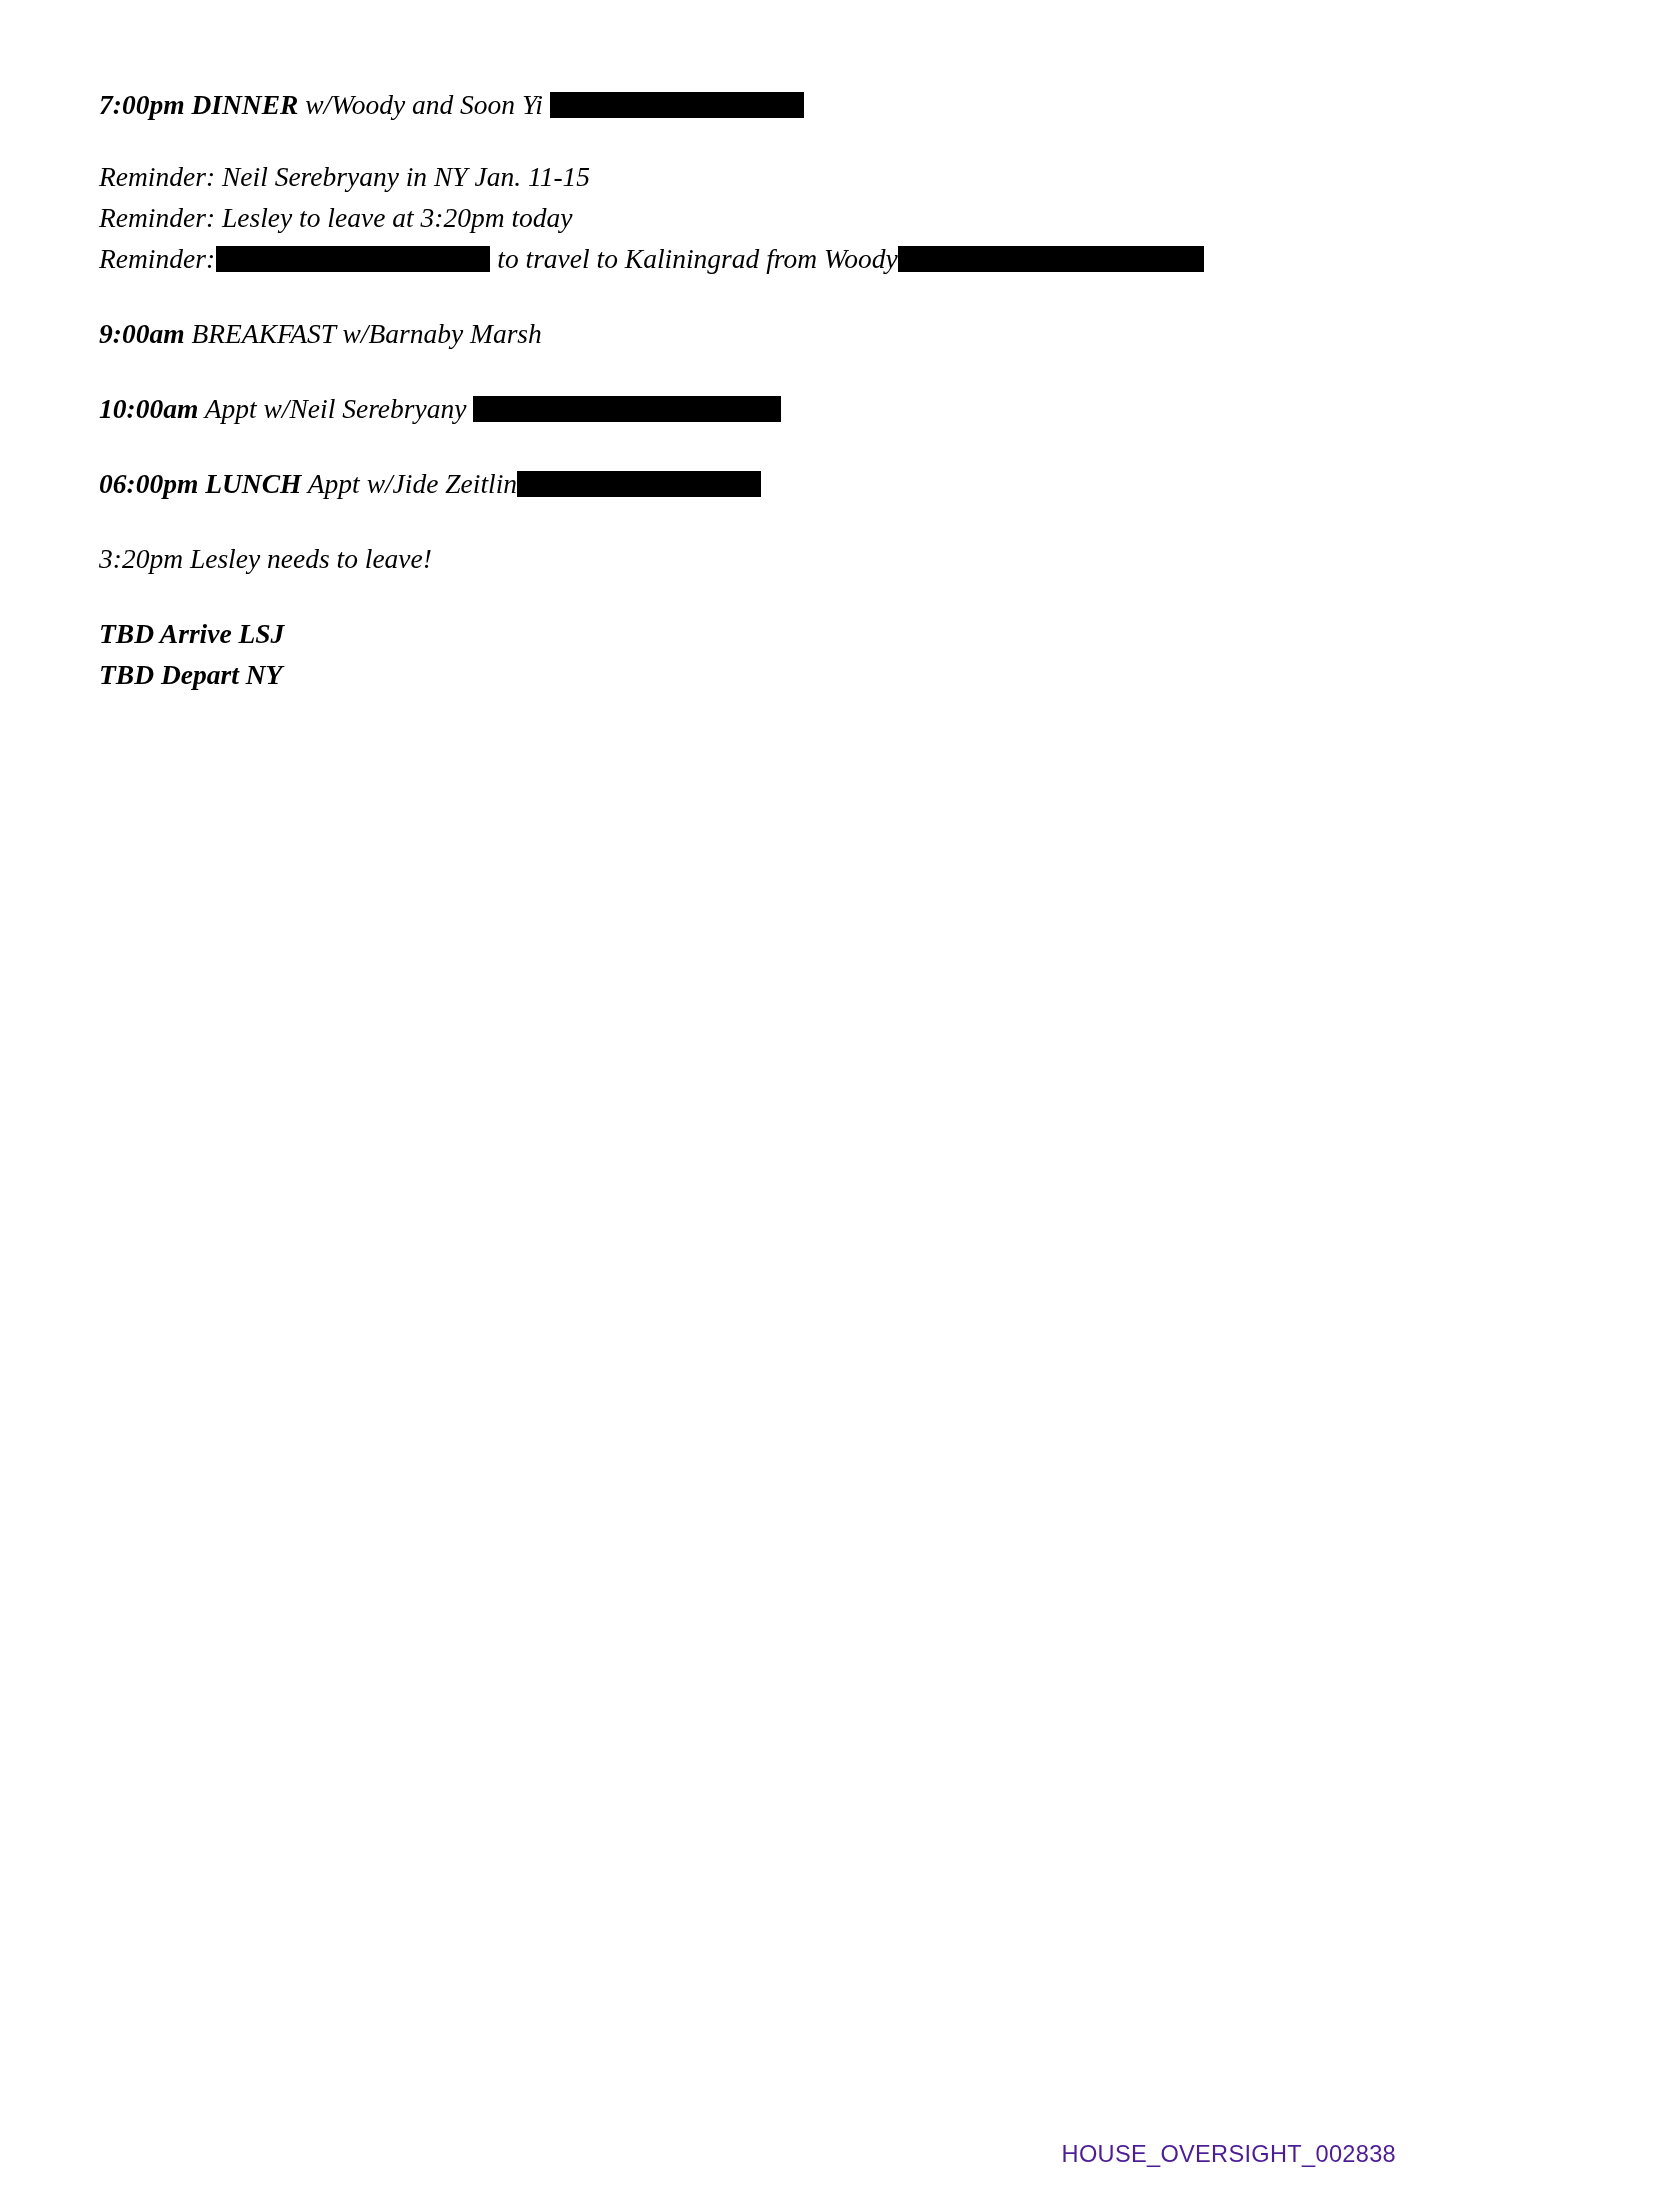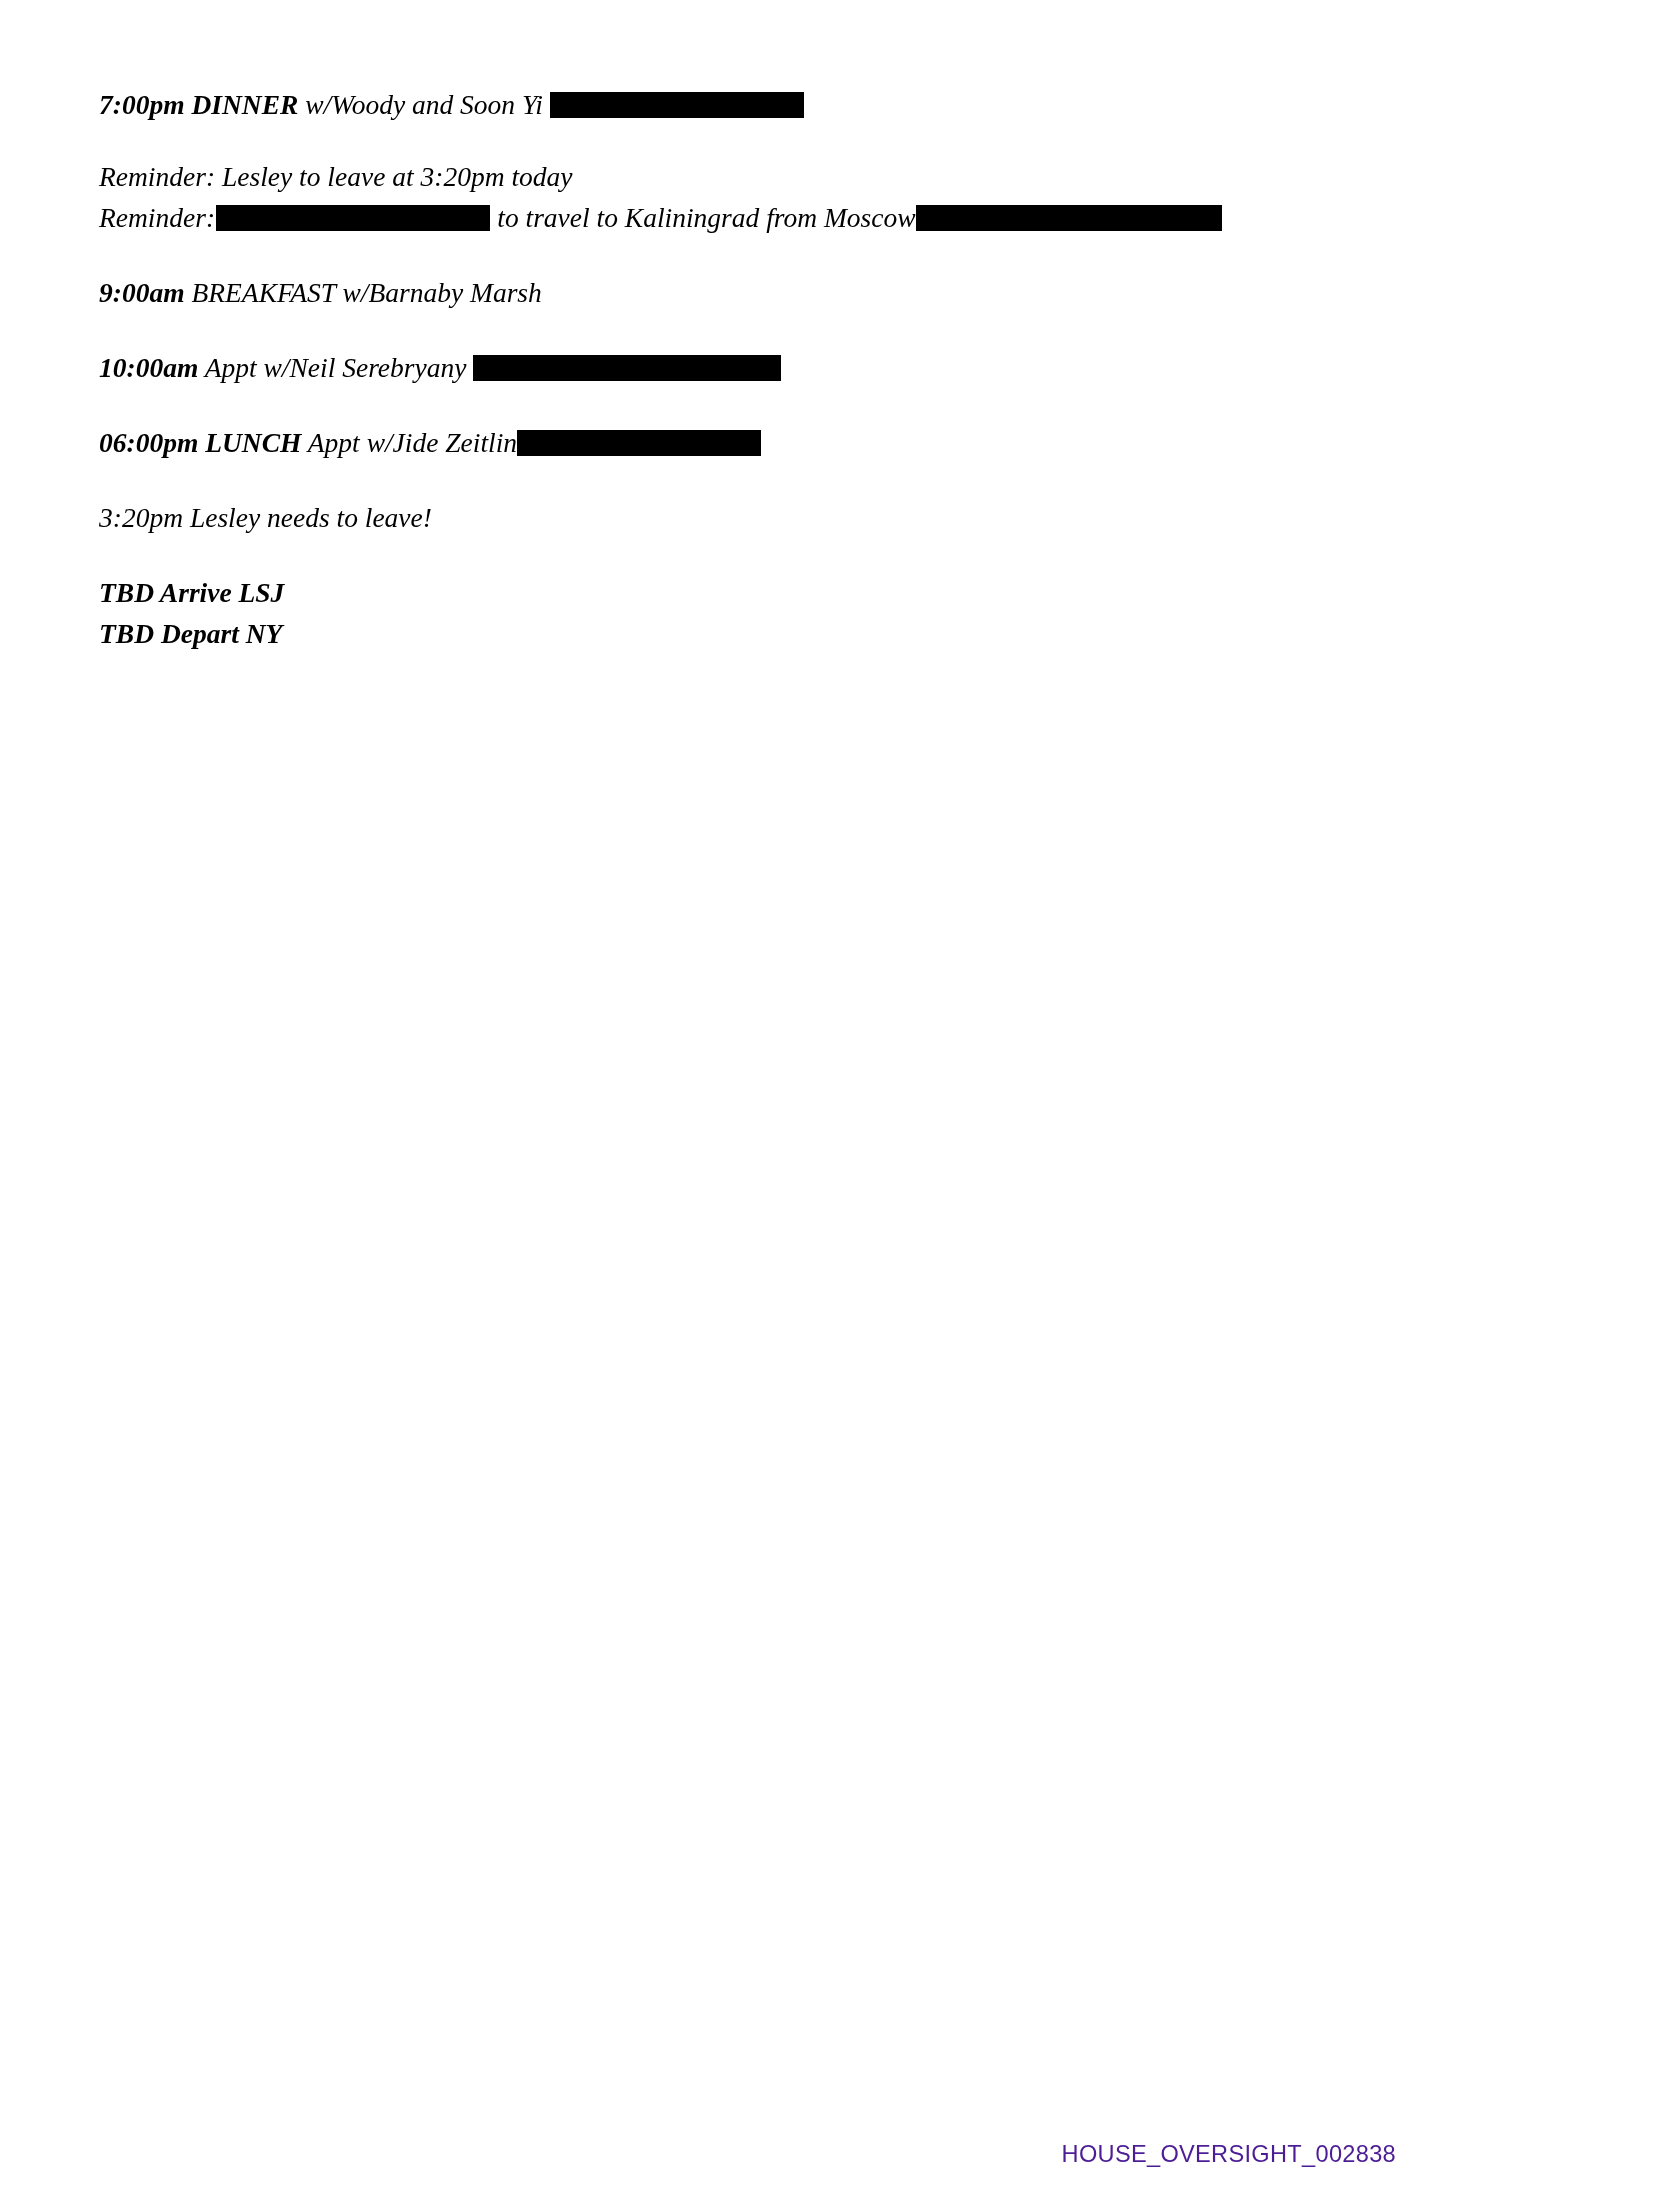--- a/index.html
+++ b/index.html
@@ -85,24 +85,25 @@
 <div class="page">
   <div class="content">
 
     <div class="blk-row">
       <span class="time">7:00pm DINNER</span><span> w/Woody and Soon Yi </span><span class="redact r1"></span>
     </div>
 
     <div class="gap-md"></div>
 
 
+    <div class="line">Reminder: Neil Serebryany in NY Jan. 11-15</div>
     <div class="line">Reminder: Lesley to leave at 3:20pm today</div>
 
     <div class="blk-row">
-      <span>Reminder:</span><span class="redact r2"></span><span> to travel to Kaliningrad from Moscow</span><span class="redact r3"></span>
+      <span>Reminder:</span><span class="redact r2"></span><span> to travel to Kaliningrad from Woody</span><span class="redact r3"></span>
     </div>
 
     <div class="gap-lg"></div>
 
     <div class="blk-row">
       <span class="time">9:00am</span><span> BREAKFAST w/Barnaby Marsh</span>
     </div>
 
     <div class="gap-lg"></div>
 

